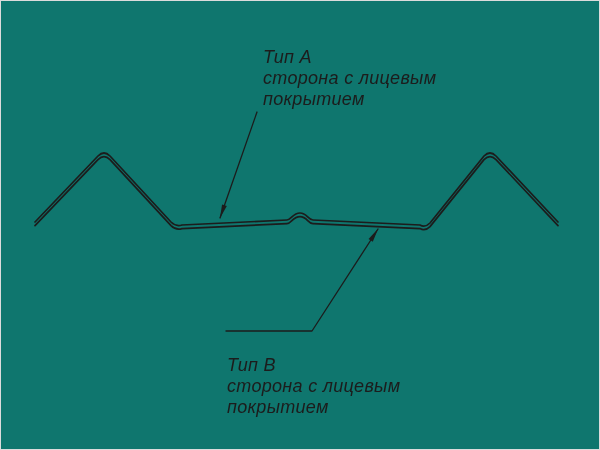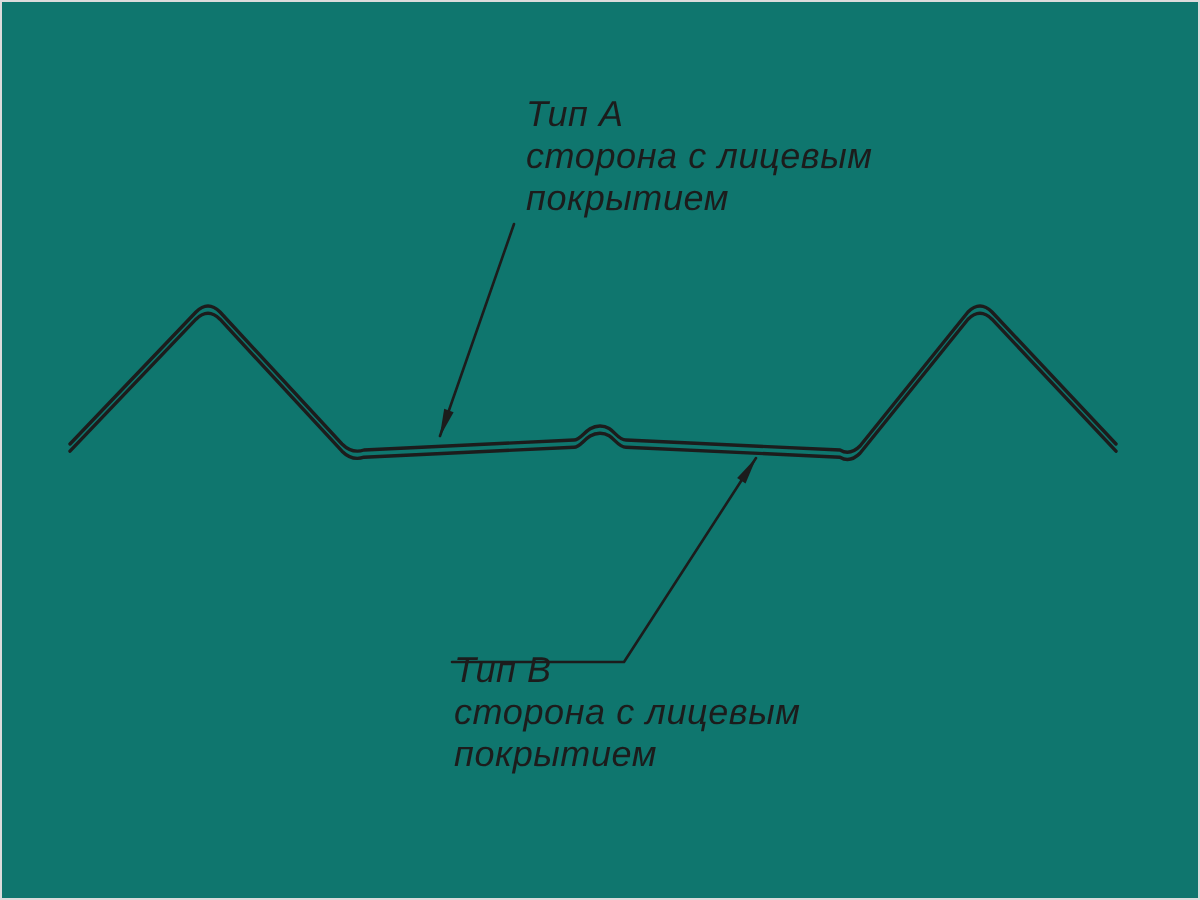--- a/index.html
+++ b/index.html
@@ -43,21 +43,21 @@
     .label {
       position: absolute;
       color: #1c1c1c;
       font-style: italic;
       font-size: 18px;
       line-height: 21px;
       letter-spacing: 0.3px;
       white-space: nowrap;
     }
     .label-a { left: 262px; top: 46px; }
-    .label-b { left: 226px; top: 324px; }
+    .label-b { left: 226px; top: 354px; }
   </style>
 </head>
 <body>
 
 <div class="canvas">
 
   <svg class="drawing-svg" width="598" height="448" viewBox="0 0 598 448">
     <defs>
       <marker id="arrow" viewBox="0 0 16 8" refX="15.5" refY="4" markerWidth="16" markerHeight="8" markerUnits="userSpaceOnUse" orient="auto">
         <path d="M16 4 L2 1.5 L2 6.5 Z" class="arrowfill"></path>

